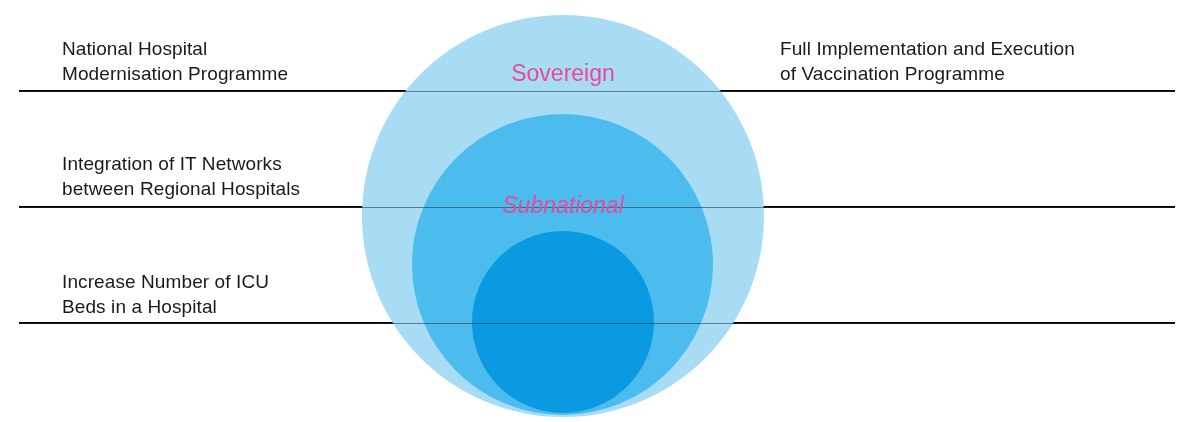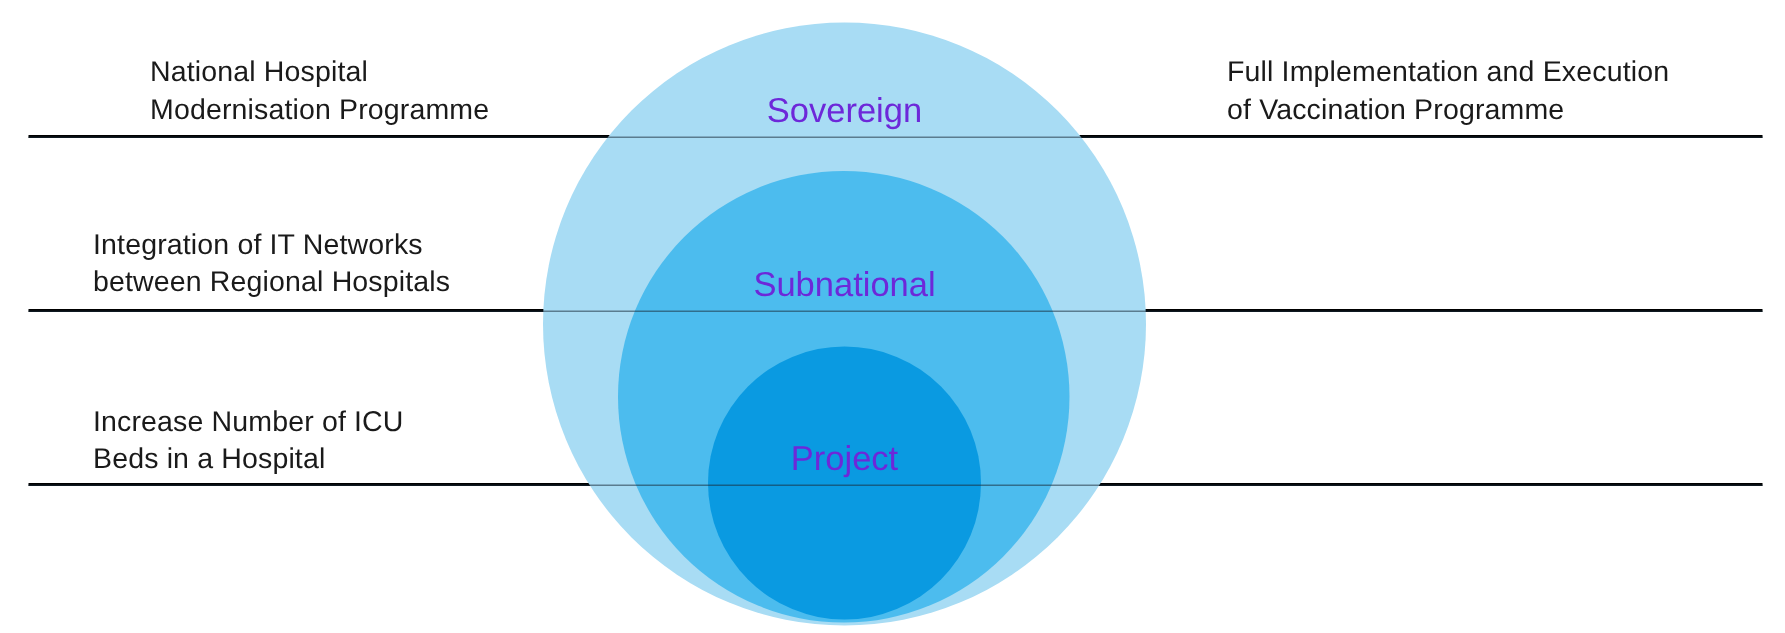--- a/index.html
+++ b/index.html
@@ -50,38 +50,38 @@
   .c-subnational { left: 412px; top: 114px; width: 301px; height: 301px; background: #4cbcee; }
   .c-project     { left: 472px; top: 231px; width: 182px; height: 182px; background: #0a9ae1; }
   
   .ring-label {
     position: absolute;
     left: 413px;
     width: 300px;
     text-align: center;
     font-size: 23px;
     line-height: 28px;
-    color: #6d28d9;
+    color: #ec4899;
     z-index: 6;
   }
   .l-sovereign   { top: 59px; }
-  .l-subnational { top: 175px; }
+  .l-subnational { top: 191px; font-style: italic; }
   .l-project     { top: 291px; }
   
   .side {
     position: absolute;
     font-size: 19px;
     line-height: 25px;
     white-space: pre-line;
     letter-spacing: 0.1px;
     z-index: 6;
   }
   .left-col  { left: 62px;  width: 330px; }
   .right-col { left: 780px; width: 370px; }
-  .r1 { top: 36px; margin-left: 38px; }
+  .r1 { top: 36px; }
   .r2 { top: 151px; }
   .r3 { top: 269px; }
 </style>
 </head>
 <body>
 
 <div class="canvas">
 
   <div class="hline d1"></div>
   <div class="hline d2"></div>
@@ -90,21 +90,20 @@
   <div class="circle c-sovereign"></div>
   <div class="circle c-subnational"></div>
   <div class="circle c-project"></div>
 
   <div class="hline-overlay o1"></div>
   <div class="hline-overlay o2"></div>
   <div class="hline-overlay o3"></div>
 
   <div class="ring-label l-sovereign">Sovereign</div>
   <div class="ring-label l-subnational">Subnational</div>
-  <div class="ring-label l-project">Project</div>
 
   <div class="side left-col r1">National Hospital
 Modernisation Programme</div>
   <div class="side left-col r3">Increase Number of ICU
 Beds in a Hospital</div>
   <div class="side left-col r2">Integration of IT Networks
 between Regional Hospitals</div>
 
   <div class="side right-col r1">Full Implementation and Execution
 of Vaccination Programme</div>

